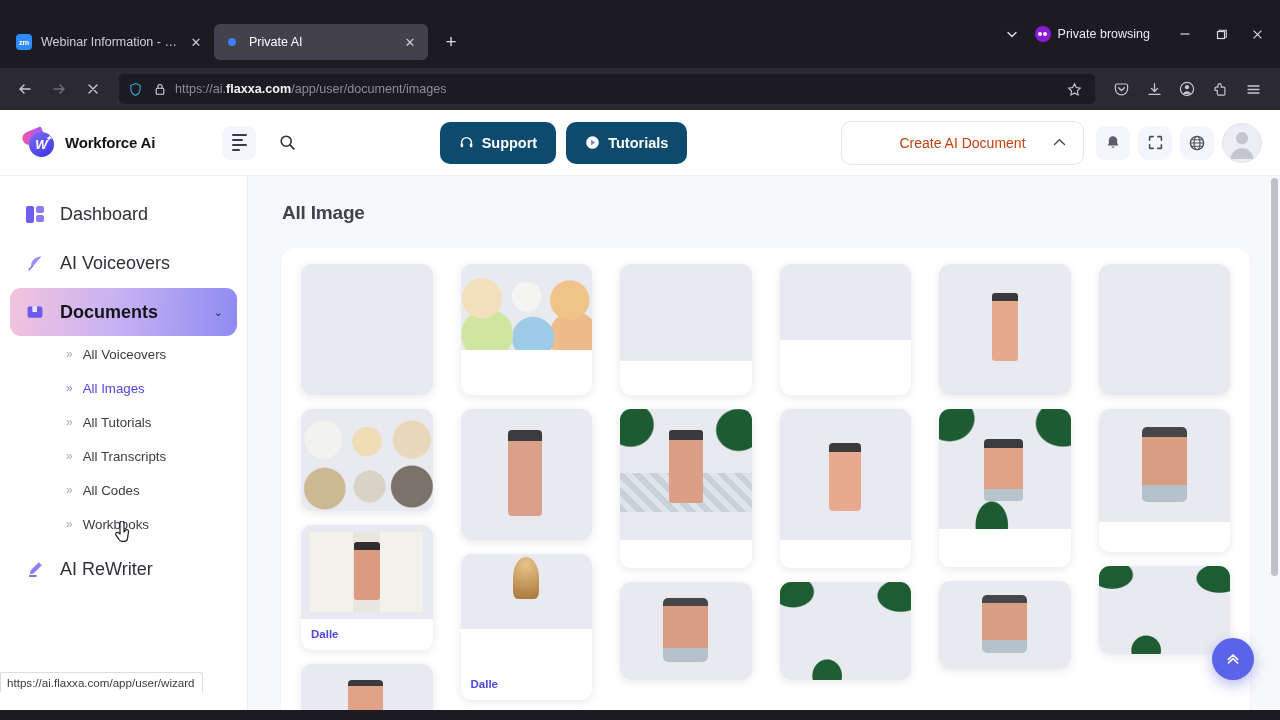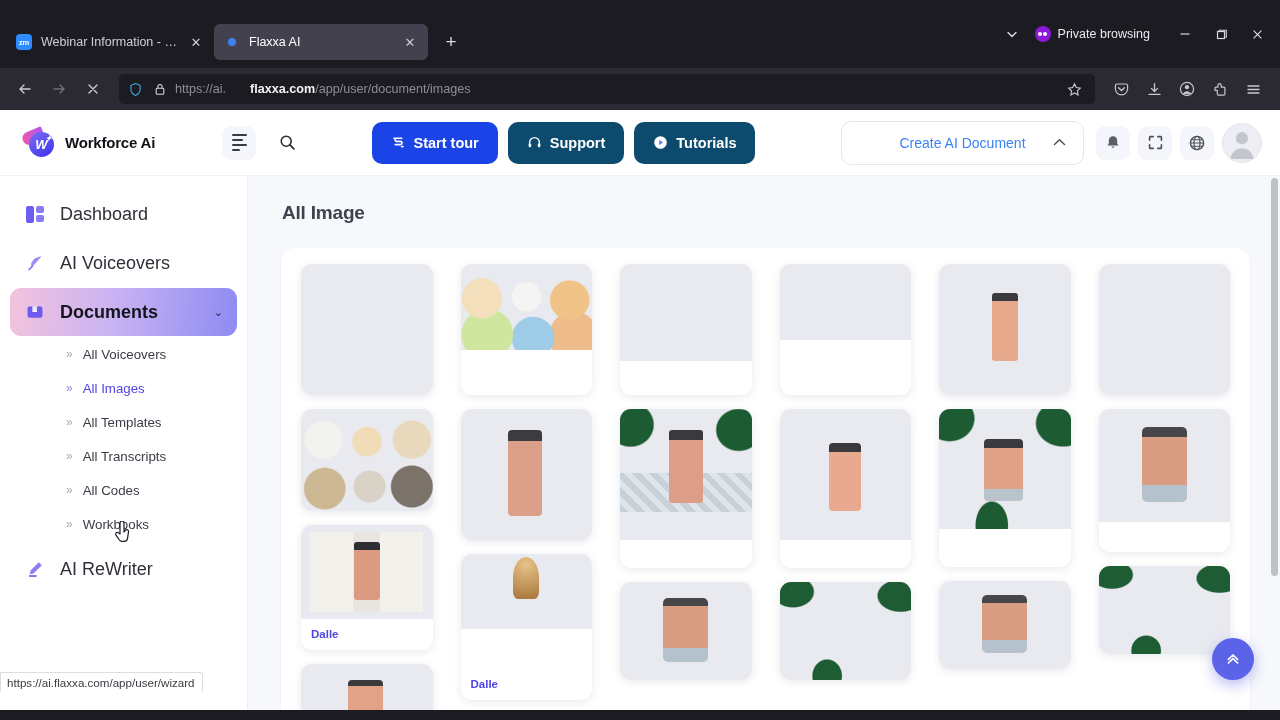--- a/index.html
+++ b/index.html
@@ -44,21 +44,21 @@
   
   .navbar { height:42px; background:#2b2a33; display:flex; align-items:center; padding:0 9px; gap:2px; }
   .nbtn { width:32px; height:30px; display:flex; align-items:center; justify-content:center; color:#c9c9d2; font-size:15px; border-radius:5px; }
   .nbtn.dim { color:#6f6f7c; }
   .urlbar {
     flex:1; height:30px; margin:0 8px; background:#1c1b22; border-radius:5px;
     display:flex; align-items:center; padding:0 8px; gap:7px;
   }
   .urlbar .u-ico { width:17px; height:17px; display:flex; align-items:center; justify-content:center; }
   .urltext { flex:1; font-size:12.6px; color:#8d8d99; white-space:nowrap; overflow:hidden; }
-  .urltext .dom { color:#f2f2f5; font-weight:bold;margin-left:24px; }
+  .urltext .dom { color:#f2f2f5; font-weight:bold; }
   .star { width:26px; height:26px; display:flex; align-items:center; justify-content:center; color:#c9c9d2; font-size:14px; }
   .tools { display:flex; align-items:center; gap:1px; padding-right:2px; }
   .tbtn { width:32px; height:30px; display:flex; align-items:center; justify-content:center; color:#c7c7d1; }
 
   
   .page { position:absolute; left:0; top:110px; width:1280px; height:600px; background:#fff; overflow:hidden; }
 
   .apphead {
     height:66px; background:#fff; display:flex; align-items:center; padding:0 18px 0 22px; gap:0;
     border-bottom:1px solid #f1f1f5; position:relative; z-index:5;
@@ -87,21 +87,21 @@
 
   .head-mid { flex:1; display:flex; align-items:center; justify-content:center; gap:10px; }
   .pill { height:42px; border-radius:10px; display:flex; align-items:center; gap:8px; padding:0 19px;
           color:#fff; font-size:14.5px; font-weight:bold; white-space:nowrap; }
   .pill.primary { background:#1b44e8; }
   .pill.soft { background:#0c4a6e; font-weight:bold; }
   .pill .gi { font-size:13px; display:flex; align-items:center; }
 
   .createbox {
     width:243px; height:44px; border:1px solid #e6e6ee; border-radius:10px; background:#fff;
-    display:flex; align-items:center; justify-content:center; position:relative; font-size:14px; color:#3b82f6;
+    display:flex; align-items:center; justify-content:center; position:relative; font-size:14px; color:#c2410c;
     margin-left:18px;
   }
   .createbox .cchev { position:absolute; right:17px; color:#4a4b57; font-size:11px; }
 
   .head-right { display:flex; align-items:center; gap:8px; margin-left:12px; }
   .avatar { width:40px; height:40px; border-radius:50%; background:#eceef3; border:1px solid #e3e5ec;
             display:flex; align-items:flex-end; justify-content:center; overflow:hidden; }
 
   .body { display:flex; height:534px; }
 
@@ -244,21 +244,21 @@
       <div class="tab inactive">
         <span class="favicon fav-zoom">zm</span>
         <span class="label">Webinar Information - Zoom</span>
         <span class="tclose">✕</span>
       </div>
 
       <div class="tab active">
         <span class="favicon fav-dot">
             <i></i>
           </span>
-        <span class="label">Flaxxa AI</span>
+        <span class="label">Private AI</span>
         <span class="tclose">✕</span>
       </div>
 
       <div class="newtab">+</div>
     </div>
 
     <div class="winctrl">
       <div class="chev-down">
         <svg width="14" height="14" viewBox="0 0 14 14">
             <path d="M3 5.5l4 4 4-4" stroke="#dcdce3" stroke-width="1.4" fill="none" stroke-linecap="round"></path>
@@ -381,29 +381,20 @@
           </span>
       </div>
       <div class="icon-sq" style="margin-left:14px">
         <svg width="19" height="19" viewBox="0 0 19 19">
             <circle cx="8.2" cy="8.2" r="5" stroke="#2f3039" stroke-width="1.6" fill="none"></circle>
             <path d="M11.9 11.9l4 4" stroke="#2f3039" stroke-width="1.8" stroke-linecap="round"></path>
           </svg>
       </div>
 
       <div class="head-mid">
-        <div class="pill primary">
-          <span class="gi">
-            <svg width="15" height="15" viewBox="0 0 15 15">
-                <path d="M10.8 3.2H5.6a1.6 1.6 0 000 3.2h3.8a1.6 1.6 0 010 3.2H4.2" stroke="#fff" stroke-width="1.6" fill="none" stroke-linecap="round"></path>
-                <path d="M3 3.2h1.4M10.6 11.6H12" stroke="#fff" stroke-width="1.6" stroke-linecap="round"></path>
-              </svg>
-          </span>
-          <span>Start tour</span>
-        </div>
         <div class="pill soft">
           <span class="gi">
             <svg width="15" height="15" viewBox="0 0 15 15">
                 <path d="M2.6 9.4V7.5a4.9 4.9 0 019.8 0v1.9" stroke="#fff" stroke-width="1.4" fill="none"></path>
                 <rect x="1.6" y="8.6" width="2.6" height="3.6" rx="1.2" fill="#fff"></rect>
                 <rect x="10.8" y="8.6" width="2.6" height="3.6" rx="1.2" fill="#fff"></rect>
               </svg>
           </span>
           <span>Support</span>
         </div>
@@ -498,21 +489,21 @@
           <div class="subitem">
             <span class="chevs">»</span>
             <span>All Voiceovers</span>
           </div>
           <div class="subitem sel">
             <span class="chevs">»</span>
             <span>All Images</span>
           </div>
           <div class="subitem">
             <span class="chevs">»</span>
-            <span>All Templates</span>
+            <span>All Tutorials</span>
           </div>
           <div class="subitem">
             <span class="chevs">»</span>
             <span>All Transcripts</span>
           </div>
           <div class="subitem">
             <span class="chevs">»</span>
             <span>All Codes</span>
           </div>
           <div class="subitem">

